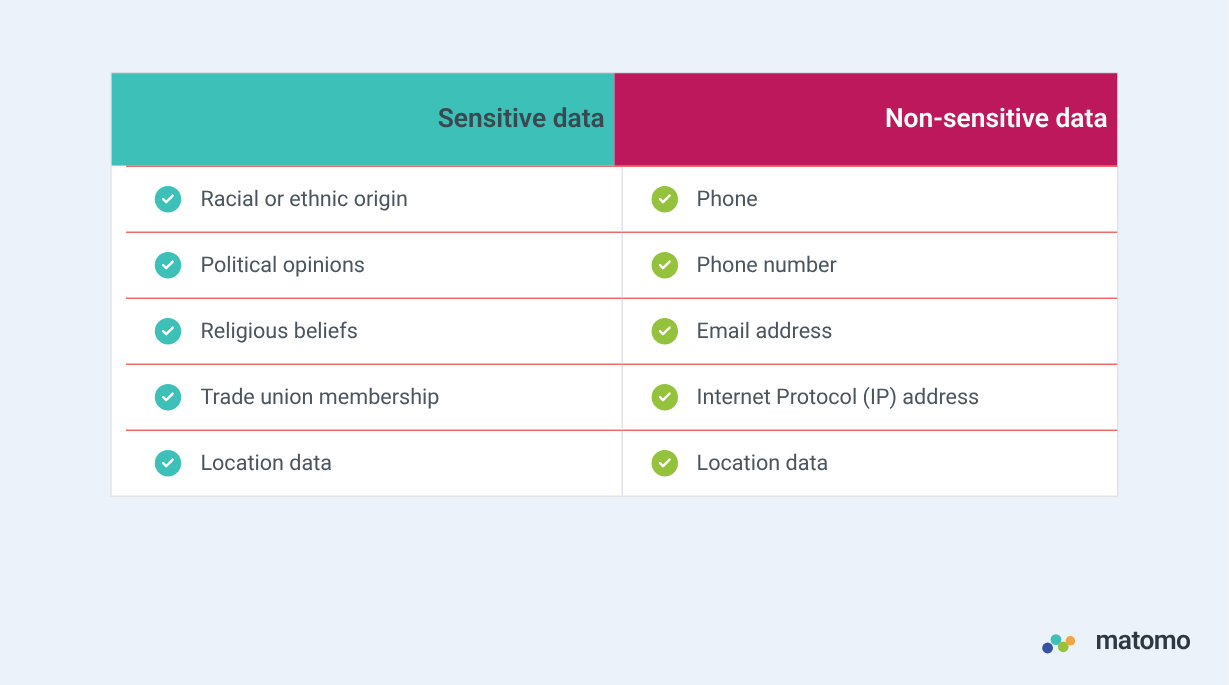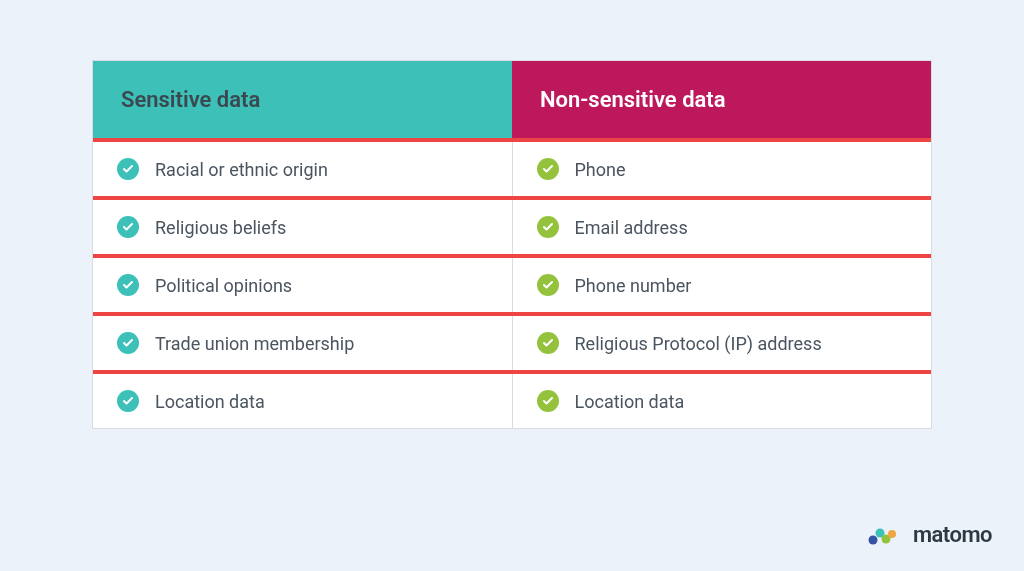--- a/index.html
+++ b/index.html
@@ -21,36 +21,37 @@
     .table-container {
       width: 840px;
       background: #fff;
       border: 1px solid #d9dde3;
     }
     .table-header {
       display: flex;
     }
     .header-cell {
       flex: 1;
-      padding: 26px 28px;
-      text-align: left;
+      padding: 26px 8px;
+      text-align: right;
       font-size: 22px;
       font-weight: 600;
     }
     .header-sensitive {
       background: #3dc0b8;
       color: #3a4850;
     }
     .header-nonsensitive {
       background: #be185d;
       color: #ffffff;
     }
     .table-row {
       display: flex;
-      border-top: 4px solid #ef4444;
+      border-top: 1px solid #ef4444;
+      margin-left: 12px;
     }
     .cell {
       flex: 1;
       padding: 16px 24px;
       display: flex;
       align-items: center;
       gap: 16px;
     }
     .cell-left {
       border-right: 1px solid #d9dde3;
@@ -130,67 +131,67 @@
     </div>
   </div>
 
   <div class="table-row">
     <div class="cell cell-left">
       <span class="check-icon check-teal">
         <svg viewBox="0 0 24 24" fill="none" stroke="#fff" stroke-width="4" stroke-linecap="round" stroke-linejoin="round">
             <polyline points="20 6 9 17 4 12"></polyline>
           </svg>
       </span>
+      <span class="item-text">Political opinions</span>
+    </div>
+    <div class="cell">
+      <span class="check-icon check-green">
+        <svg viewBox="0 0 24 24" fill="none" stroke="#fff" stroke-width="4" stroke-linecap="round" stroke-linejoin="round">
+            <polyline points="20 6 9 17 4 12"></polyline>
+          </svg>
+      </span>
+      <span class="item-text">Phone number</span>
+    </div>
+  </div>
+
+  <div class="table-row">
+    <div class="cell cell-left">
+      <span class="check-icon check-teal">
+        <svg viewBox="0 0 24 24" fill="none" stroke="#fff" stroke-width="4" stroke-linecap="round" stroke-linejoin="round">
+            <polyline points="20 6 9 17 4 12"></polyline>
+          </svg>
+      </span>
       <span class="item-text">Religious beliefs</span>
     </div>
     <div class="cell">
       <span class="check-icon check-green">
         <svg viewBox="0 0 24 24" fill="none" stroke="#fff" stroke-width="4" stroke-linecap="round" stroke-linejoin="round">
             <polyline points="20 6 9 17 4 12"></polyline>
           </svg>
       </span>
       <span class="item-text">Email address</span>
     </div>
   </div>
 
   <div class="table-row">
     <div class="cell cell-left">
       <span class="check-icon check-teal">
         <svg viewBox="0 0 24 24" fill="none" stroke="#fff" stroke-width="4" stroke-linecap="round" stroke-linejoin="round">
             <polyline points="20 6 9 17 4 12"></polyline>
           </svg>
       </span>
-      <span class="item-text">Political opinions</span>
-    </div>
-    <div class="cell">
-      <span class="check-icon check-green">
-        <svg viewBox="0 0 24 24" fill="none" stroke="#fff" stroke-width="4" stroke-linecap="round" stroke-linejoin="round">
-            <polyline points="20 6 9 17 4 12"></polyline>
-          </svg>
-      </span>
-      <span class="item-text">Phone number</span>
-    </div>
-  </div>
-
-  <div class="table-row">
-    <div class="cell cell-left">
-      <span class="check-icon check-teal">
-        <svg viewBox="0 0 24 24" fill="none" stroke="#fff" stroke-width="4" stroke-linecap="round" stroke-linejoin="round">
-            <polyline points="20 6 9 17 4 12"></polyline>
-          </svg>
-      </span>
       <span class="item-text">Trade union membership</span>
     </div>
     <div class="cell">
       <span class="check-icon check-green">
         <svg viewBox="0 0 24 24" fill="none" stroke="#fff" stroke-width="4" stroke-linecap="round" stroke-linejoin="round">
             <polyline points="20 6 9 17 4 12"></polyline>
           </svg>
       </span>
-      <span class="item-text">Religious Protocol (IP) address</span>
+      <span class="item-text">Internet Protocol (IP) address</span>
     </div>
   </div>
 
   <div class="table-row">
     <div class="cell cell-left">
       <span class="check-icon check-teal">
         <svg viewBox="0 0 24 24" fill="none" stroke="#fff" stroke-width="4" stroke-linecap="round" stroke-linejoin="round">
             <polyline points="20 6 9 17 4 12"></polyline>
           </svg>
       </span>

